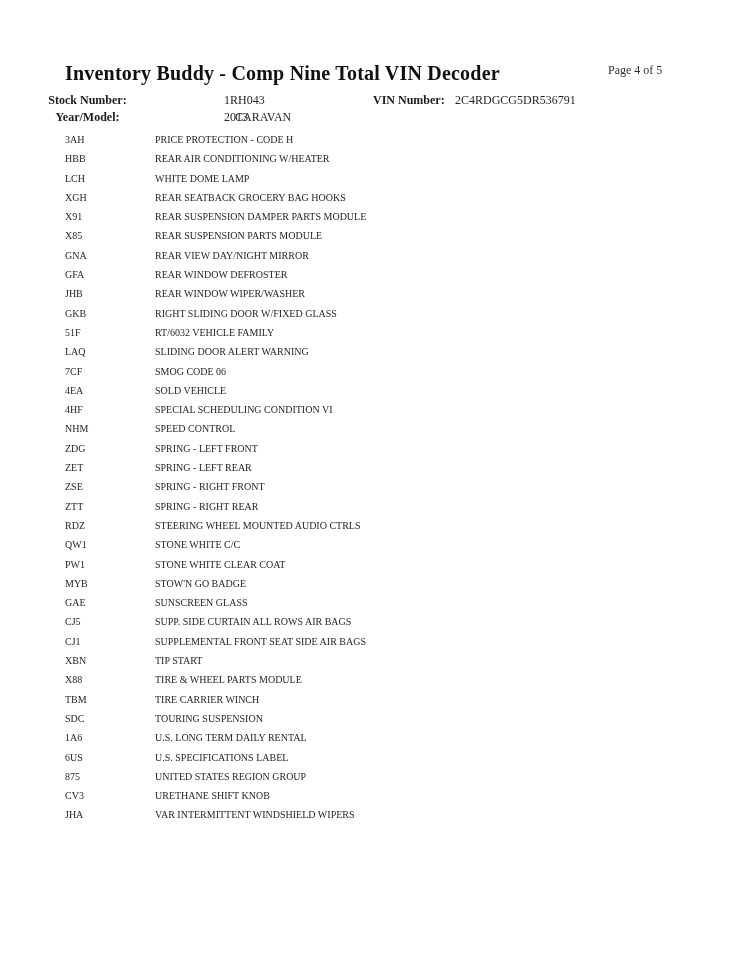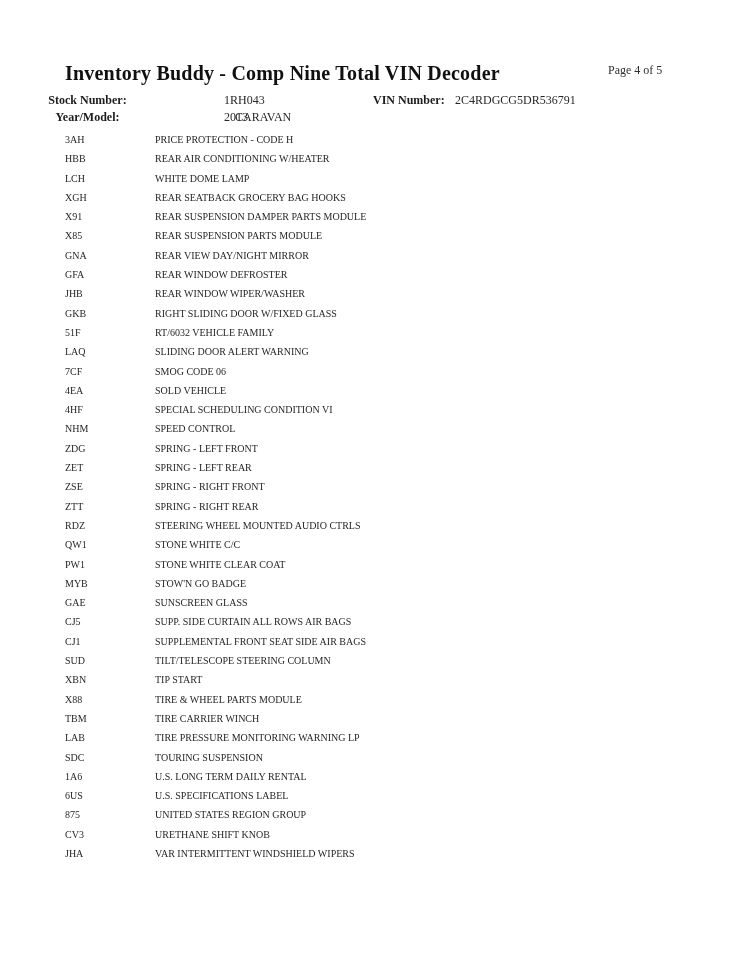--- a/index.html
+++ b/index.html
@@ -239,44 +239,36 @@
     <div class="option-row">
       <span class="option-code">CJ5</span>
       <span class="option-desc">SUPP. SIDE CURTAIN ALL ROWS AIR BAGS</span>
     </div>
 
     <div class="option-row">
       <span class="option-code">CJ1</span>
       <span class="option-desc">SUPPLEMENTAL FRONT SEAT SIDE AIR BAGS</span>
     </div>
 
-    <div class="option-row">
-      <span class="option-code">SUD</span>
-      <span class="option-desc">TILT/TELESCOPE STEERING COLUMN</span>
-    </div>
 
     <div class="option-row">
       <span class="option-code">XBN</span>
       <span class="option-desc">TIP START</span>
     </div>
 
     <div class="option-row">
       <span class="option-code">X88</span>
       <span class="option-desc">TIRE &amp; WHEEL PARTS MODULE</span>
     </div>
 
     <div class="option-row">
       <span class="option-code">TBM</span>
       <span class="option-desc">TIRE CARRIER WINCH</span>
     </div>
 
-    <div class="option-row">
-      <span class="option-code">LAB</span>
-      <span class="option-desc">TIRE PRESSURE MONITORING WARNING LP</span>
-    </div>
 
     <div class="option-row">
       <span class="option-code">SDC</span>
       <span class="option-desc">TOURING SUSPENSION</span>
     </div>
 
 
     <div class="option-row">
       <span class="option-code">1A6</span>
       <span class="option-desc">U.S. LONG TERM DAILY RENTAL</span>

